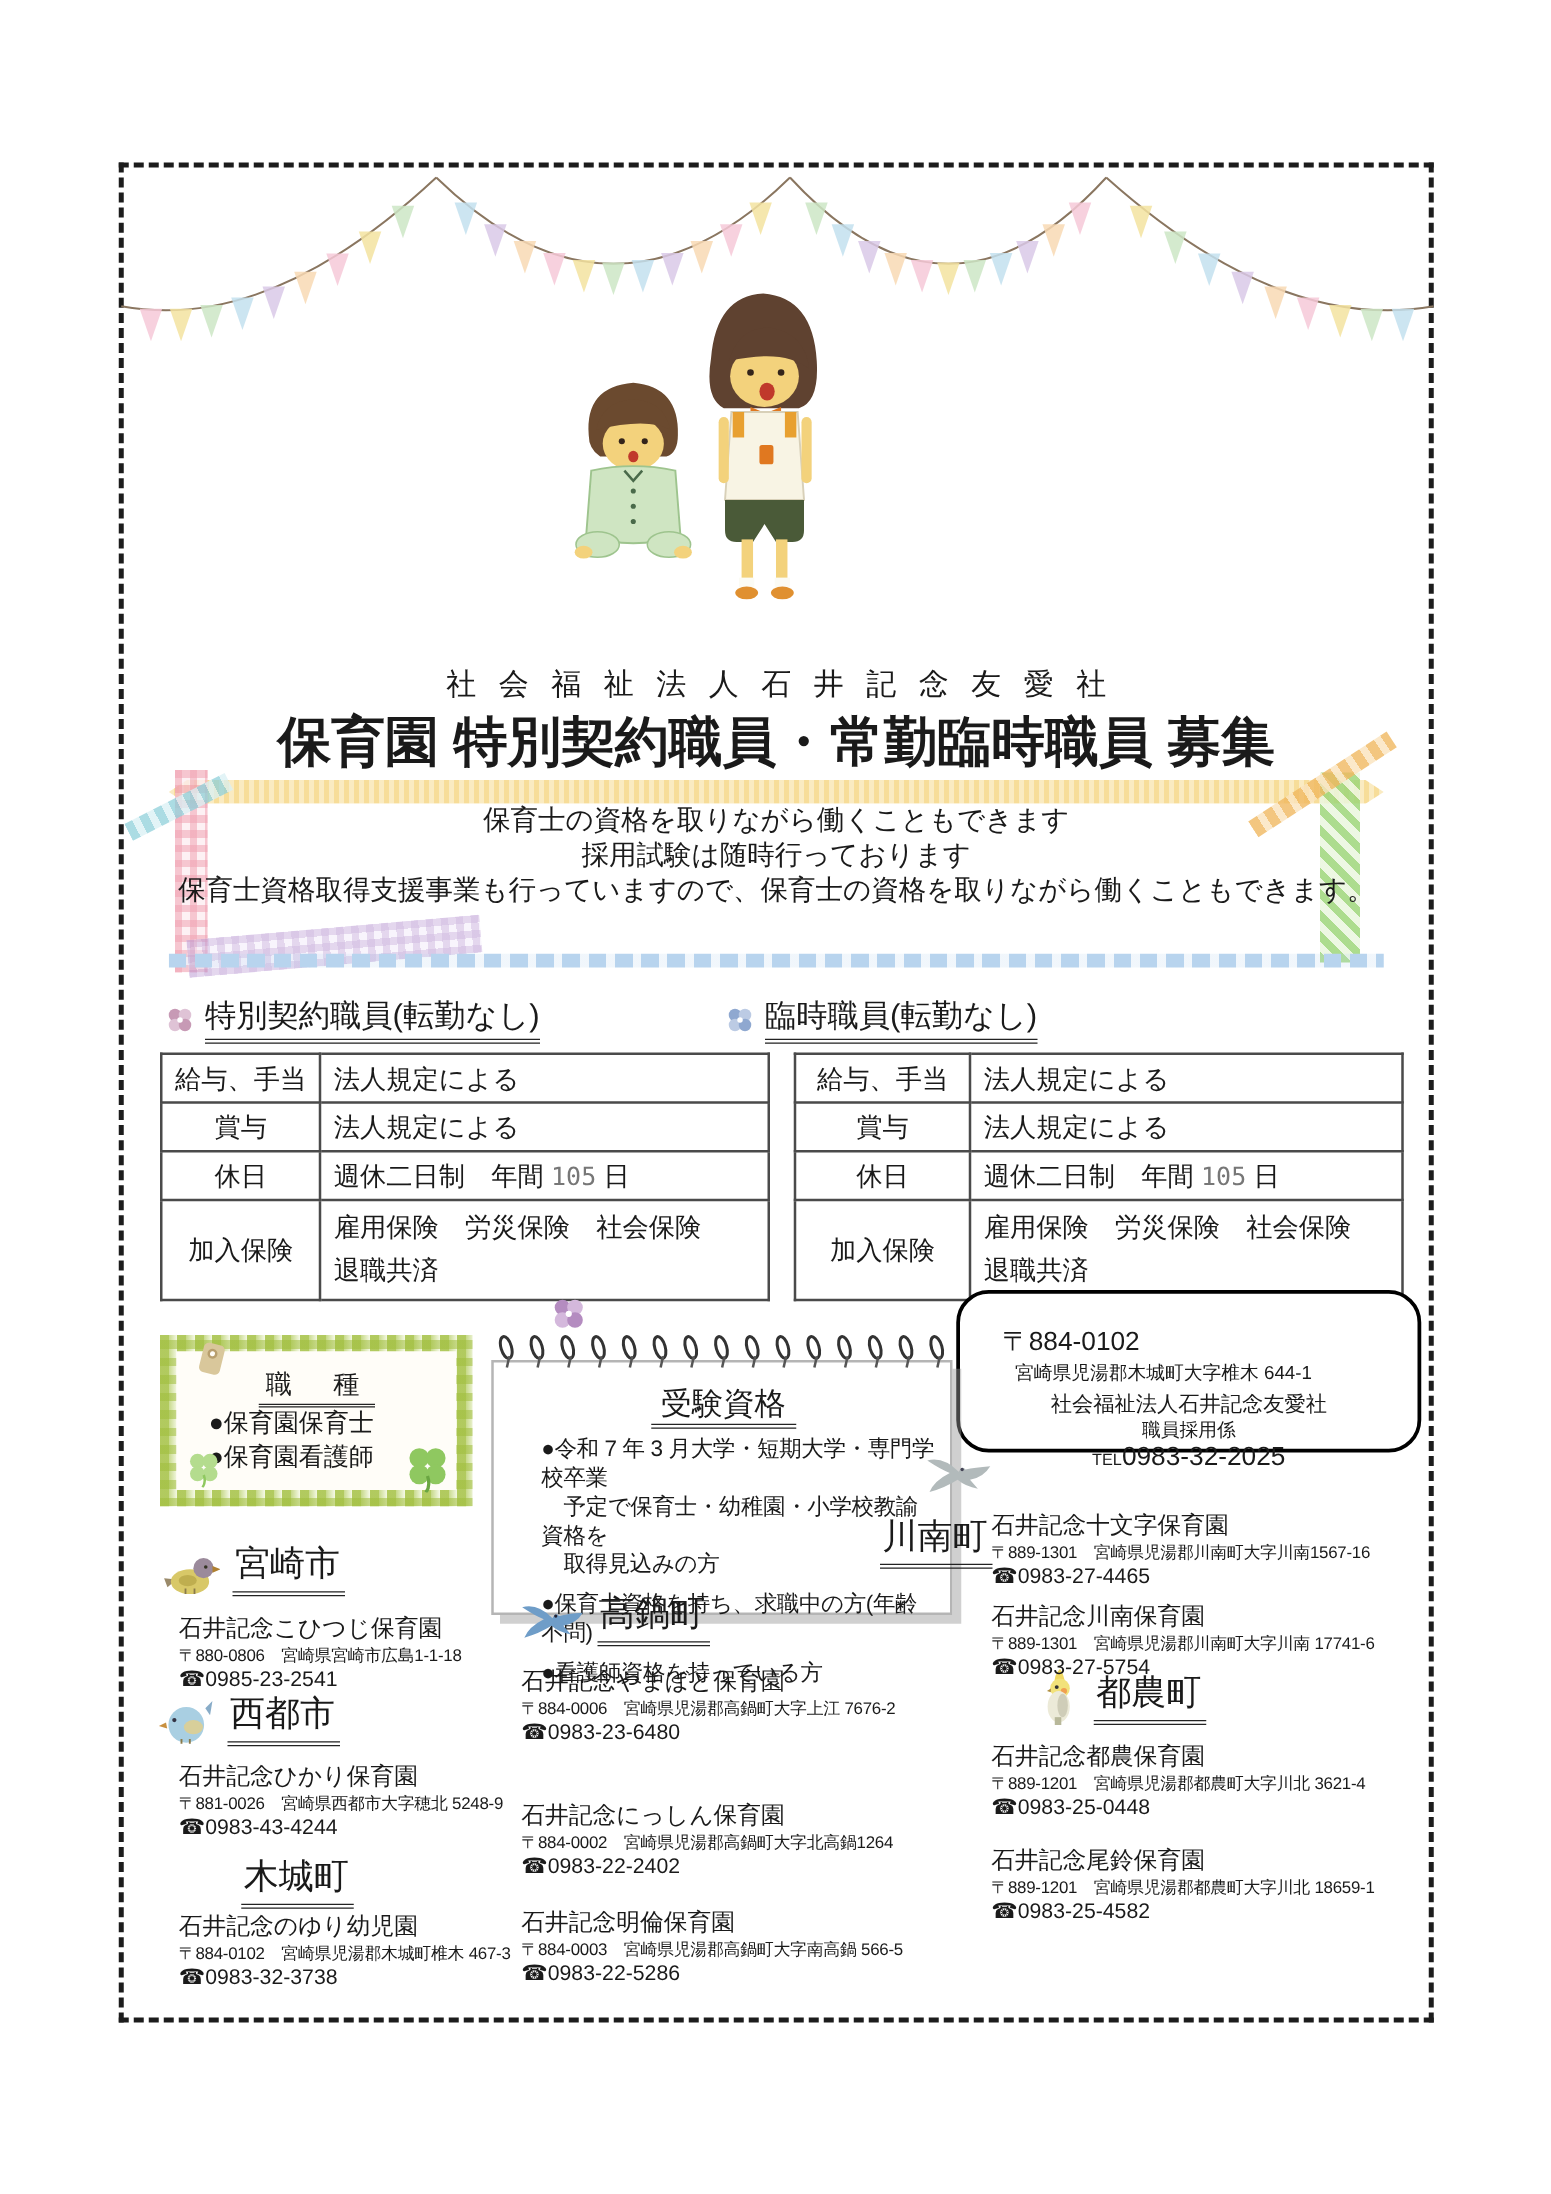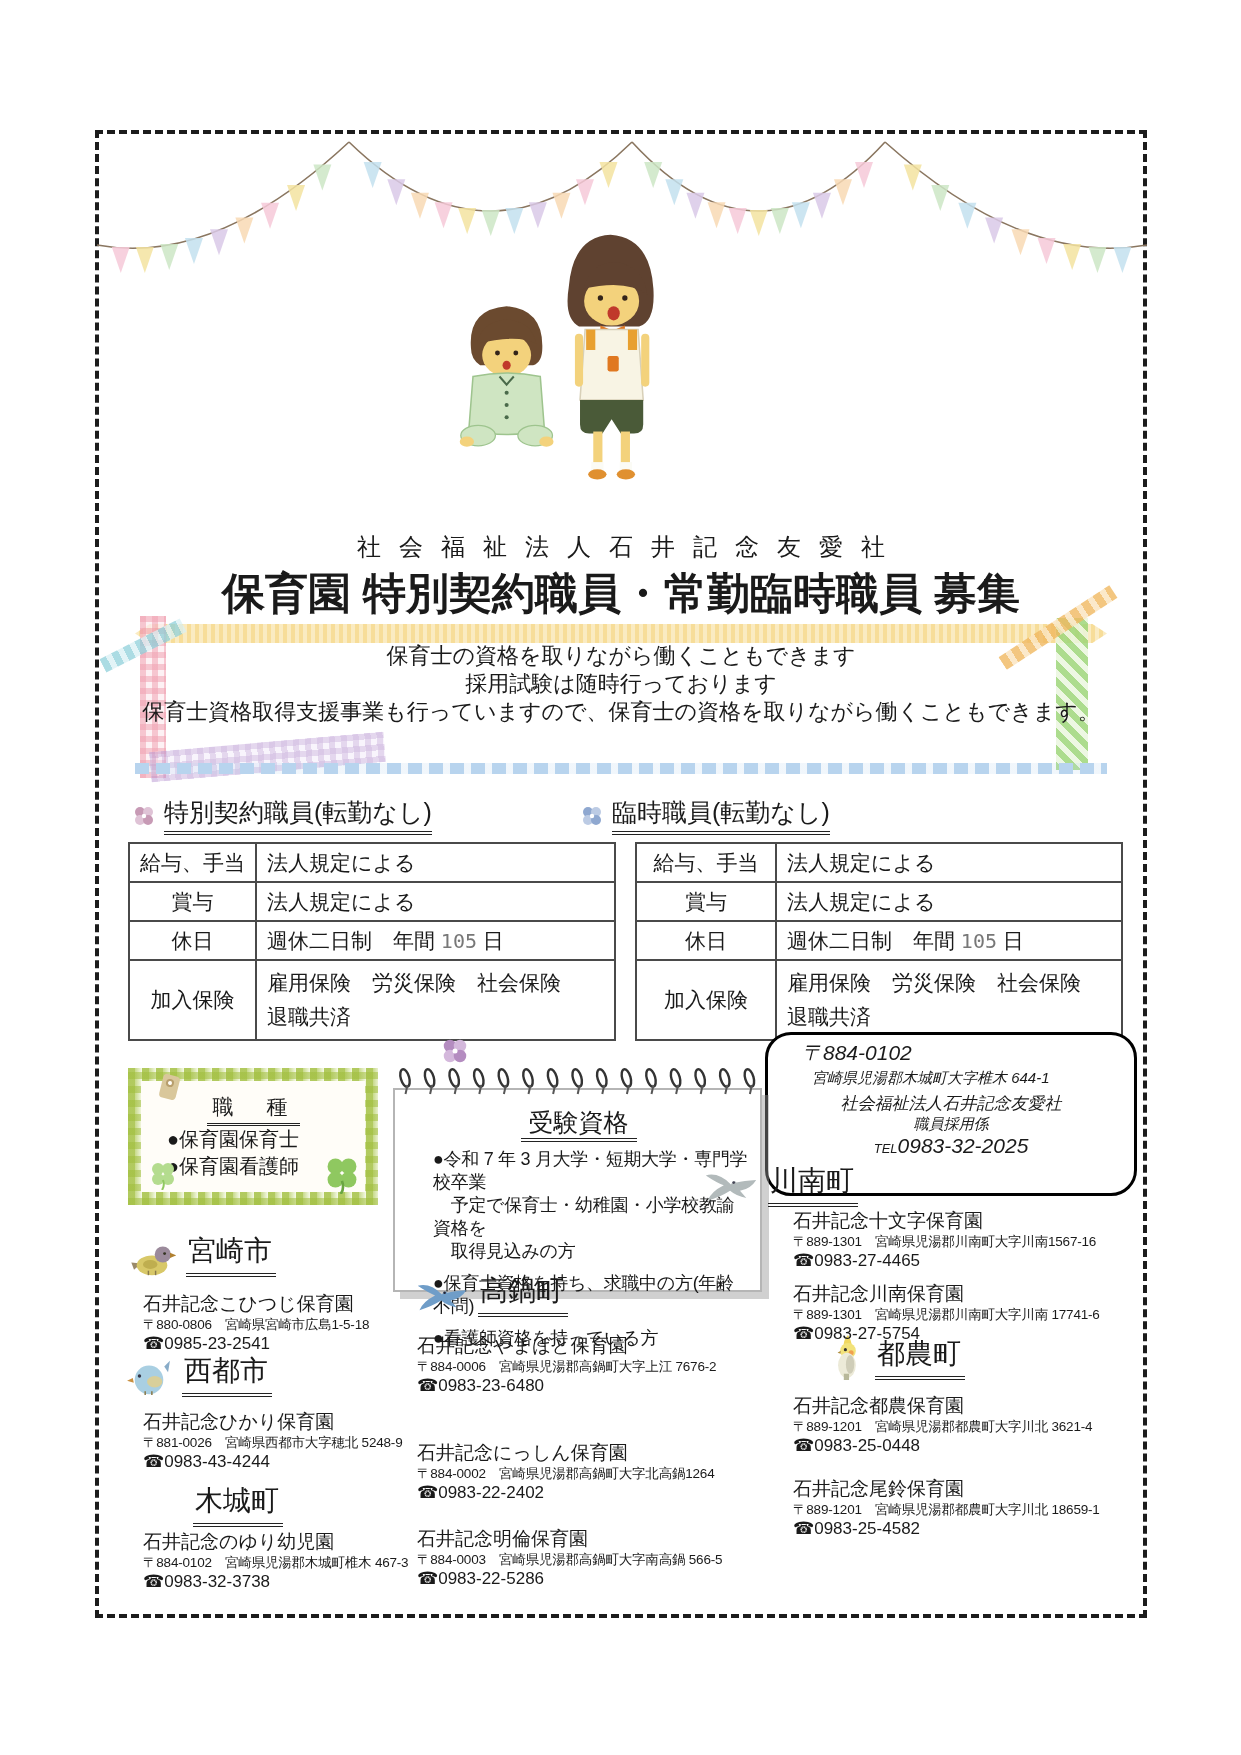--- a/index.html
+++ b/index.html
@@ -46,21 +46,21 @@
   #table-left{left:128px;top:842px;}
   #table-right{left:635px;top:842px;}
   #table-left td.lbl{width:125px;}  #table-left td.val{width:337px;}
   #table-right td.lbl{width:138px;} #table-right td.val{width:324px;}
   tr.r1 td,tr.r2 td,tr.r3 td{height:37px;}
   tr.r4 td{height:78px;}
   .num{color:#777;font-family:"DejaVu Sans Mono",monospace;font-size:20px;}
   .ins-line{line-height:34px;}
 
   
-  #contact-box{left:765px;top:1032px;width:372px;height:164px;border:3px solid #000;border-radius:26px;box-sizing:border-box;background:#fff;padding-top:4px;font-style:italic;}
+  #contact-box{left:765px;top:1032px;width:372px;height:130px;border:3px solid #000;border-radius:26px;box-sizing:border-box;background:#fff;padding-top:24px;}
   #contact-box .postal{font-size:21px;padding-left:34px;}
   #contact-box .addr{font-size:15px;padding-left:44px;margin-top:2px;}
   #contact-box .org{font-size:17px;text-align:center;margin-top:4px;}
   #contact-box .dept{font-size:15px;text-align:center;}
   #contact-box .tel{font-size:21px;text-align:center;}
   #contact-box .tel .pfx{font-size:13px;}
 
   
   #jobtype-frame{left:128px;top:1068px;width:250px;height:137px;box-sizing:border-box;padding:13px;background:
       repeating-linear-gradient(0deg,rgba(160,190,60,.55) 0 7px,rgba(160,190,60,0) 7px 14px),
@@ -81,21 +81,21 @@
   .req-item{font-size:18px;line-height:23px;white-space:pre-line;margin-top:9px;letter-spacing:-0.3px;margin-left:24px;}
   #flower-purple{left:440px;top:1036px;width:30px;height:30px;}
 
   
   .city-header{display:flex;align-items:flex-end;gap:10px;}
   .city-header .txt{font-size:28px;border-bottom:4px double #222;padding:0 4px 3px 2px;}
   #city-miyazaki{left:128px;top:1232px;}
   #city-saito{left:126px;top:1352px;}
   #city-kijo{left:193px;top:1482px;}
   #city-takanabe{left:416px;top:1272px;}
-  #city-kawaminami{left:704px;top:1162px;}
+  #city-kawaminami{left:704px;top:1162px;flex-direction:column;}
   #city-tsuno{left:831px;top:1334px;}
   .school{width:370px;}
   .school .name{font-size:19px;line-height:23px;}
   .school .addr{font-size:13.5px;line-height:19px;letter-spacing:-0.2px;}
   .school .tel{font-size:17px;line-height:20px;}
   #s0{left:143px;top:1292px;} #s1{left:143px;top:1410px;} #s2{left:143px;top:1530px;}
   #s3{left:417px;top:1334px;} #s4{left:417px;top:1441px;} #s5{left:417px;top:1527px;}
   #s6{left:793px;top:1209px;} #s7{left:793px;top:1282px;}
   #s8{left:793px;top:1394px;} #s9{left:793px;top:1477px;}
 </style>
@@ -413,21 +413,21 @@
       <polygon points="8,16 5,18 8,19" fill="#b09040"></polygon>
       <ellipse cx="14" cy="30" rx="8.5" ry="12" fill="#ecead8"></ellipse>
       <ellipse cx="17" cy="29" rx="4" ry="9" fill="#cfcdb8"></ellipse>
       <rect x="11" y="38" width="5" height="6" fill="#b8b89a"></rect>
     </svg>
     <span class="txt">都農町</span>
   </div>
 
   <div id="s0" class="abs school">
     <div class="name">石井記念こひつじ保育園</div>
-    <div class="addr">〒880-0806　宮崎県宮崎市広島1-5-18</div>
+    <div class="addr">〒880-0806　宮崎県宮崎市広島1-1-18</div>
     <div class="tel">☎0985-23-2541</div>
   </div>
   <div id="s1" class="abs school">
     <div class="name">石井記念ひかり保育園</div>
     <div class="addr">〒881-0026　宮崎県西都市大字穂北 5248-9</div>
     <div class="tel">☎0983-43-4244</div>
   </div>
   <div id="s2" class="abs school">
     <div class="name">石井記念のゆり幼児園</div>
     <div class="addr">〒884-0102　宮崎県児湯郡木城町椎木 467-3</div>

